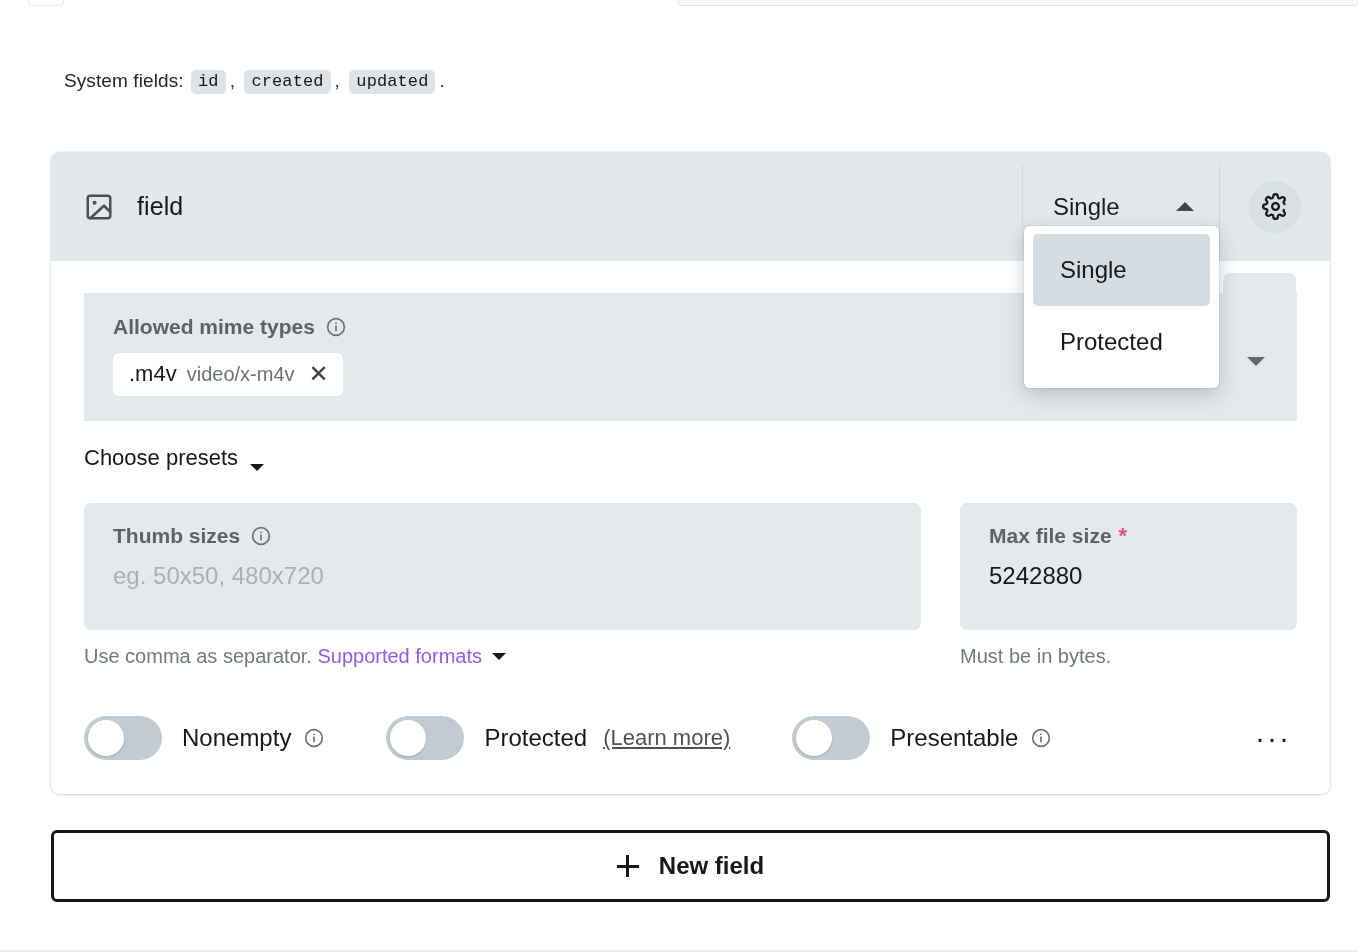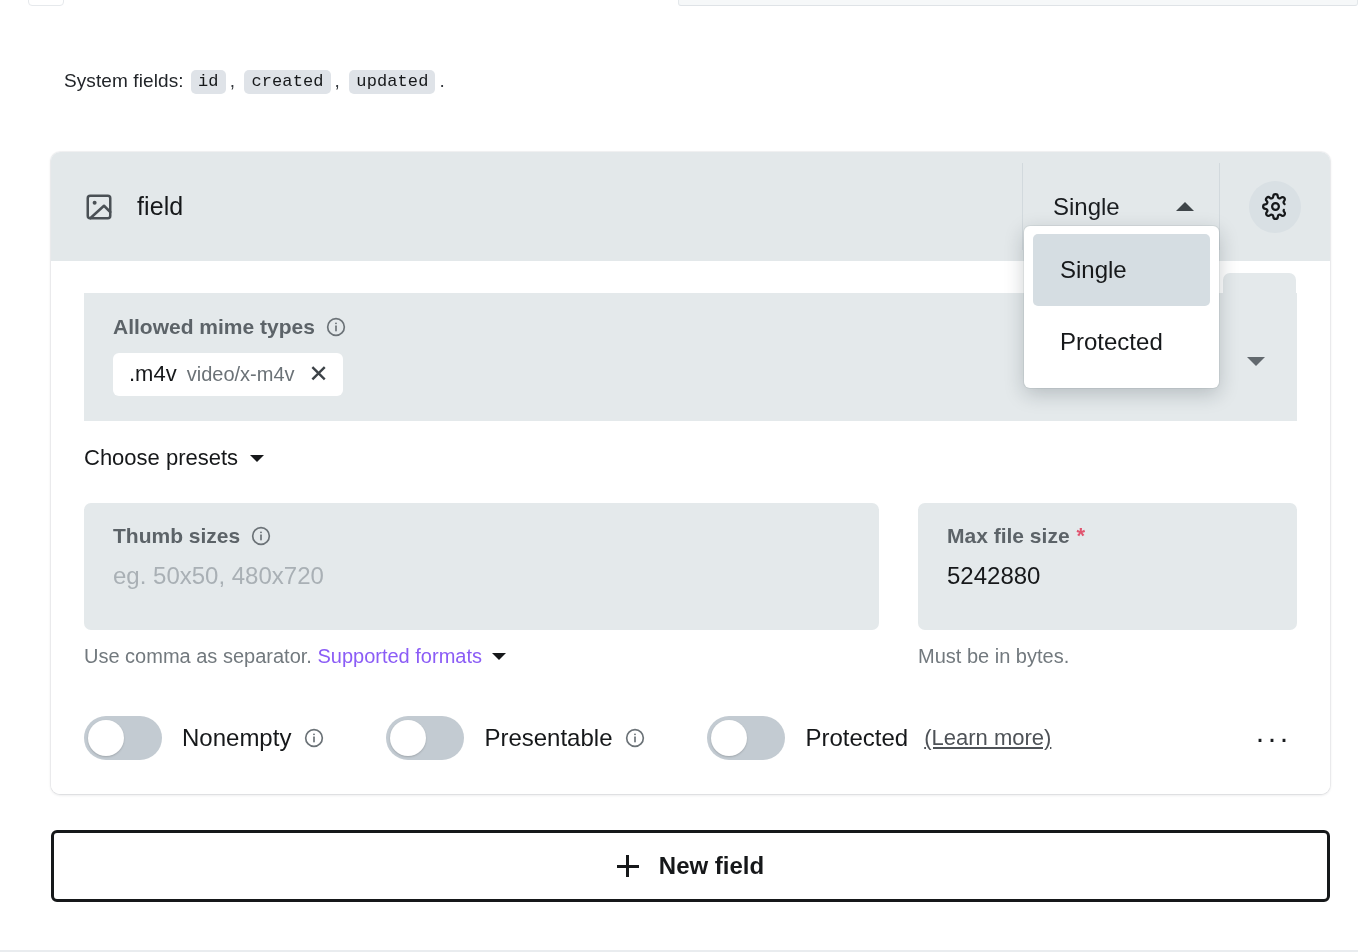--- a/index.html
+++ b/index.html
@@ -219,42 +219,42 @@
   .chip .mime { font-size: 20px; color: #6b7277; }
   .chip .x {
     font-size: 24px; color: #3c4247;
     line-height: 1; cursor: pointer;
     margin-left: 4px; font-weight: 300;
   }
 
   
   .presets {
     display: inline-flex;
-    align-items: center;
+    align-items: flex-end;
     margin-top: 24px;
     font-size: 22px;
     color: #16181a;
     cursor: pointer;
     gap: 12px;
   }
   .caret-small {
     width: 0; height: 0;
     border-left: 7px solid transparent;
     border-right: 7px solid transparent;
     border-top: 7px solid #16181a;
   }
 
   
   .two-col {
     display: flex;
     gap: 39px;
     margin-top: 32px;
   }
   .col-thumb { flex: 1 1 0; }
-  .col-max { width: 379px; flex: none; }
+  .col-max { width: 337px; flex: none; }
 
   .input-block {
     background: #e4e9eb;
     border-radius: 7px;
     padding: 21px 27px 26px 29px;
     min-height: 127px;
   }
   .input-value {
     font-size: 24px;
     color: #16181a;
@@ -503,38 +503,38 @@
               <line x1="12" y1="11" x2="12" y2="16.5" stroke-linecap="round"></line>
               <circle cx="12" cy="7.6" r="1.15" fill="#6b7277" stroke="none"></circle>
             </svg>
           </span>
         </div>
 
         <div class="toggle-group">
           <span class="switch">
             <span class="knob"></span>
           </span>
+          <span class="toggle-label">Protected</span>
+          <span class="learn-more">(Learn more)</span>
+        </div>
+
+        <div class="toggle-group">
+          <span class="switch">
+            <span class="knob"></span>
+          </span>
           <span class="toggle-label">Presentable</span>
           <span class="info-icon" style="margin-left:13px">
             <svg viewBox="0 0 24 24" fill="none" stroke="#6b7277" stroke-width="2">
               <circle cx="12" cy="12" r="10"></circle>
               <line x1="12" y1="11" x2="12" y2="16.5" stroke-linecap="round"></line>
               <circle cx="12" cy="7.6" r="1.15" fill="#6b7277" stroke="none"></circle>
             </svg>
           </span>
         </div>
 
-        <div class="toggle-group">
-          <span class="switch">
-            <span class="knob"></span>
-          </span>
-          <span class="toggle-label">Protected</span>
-          <span class="learn-more">(Learn more)</span>
-        </div>
-
         <span class="ellipsis-btn">···</span>
       </div>
 
     </div>
   </div>
 
   <div class="ghost-select">
     <span class="caret-down"></span>
   </div>
 

